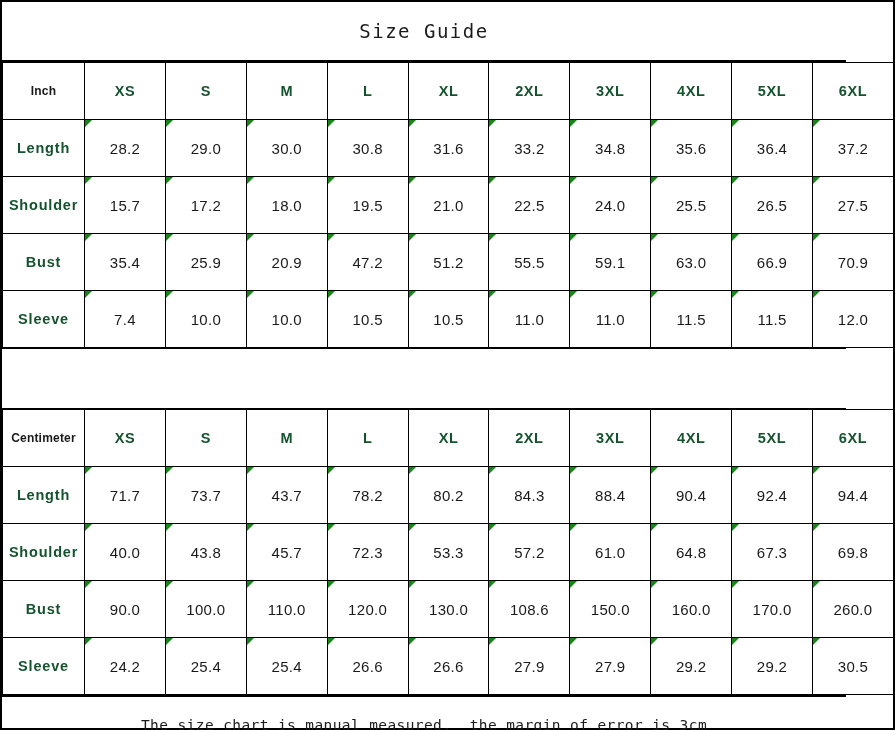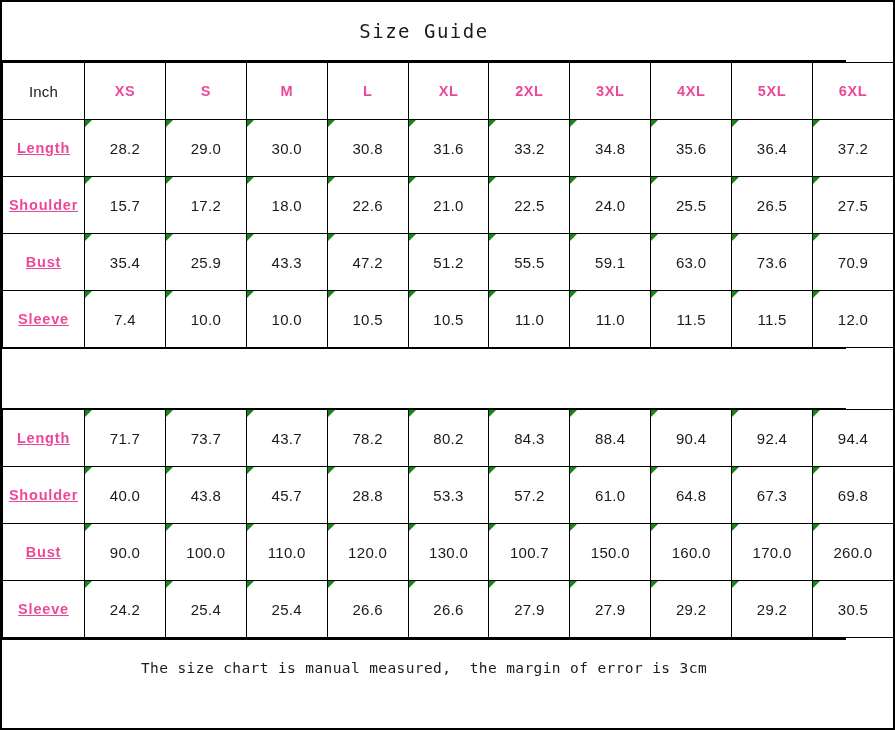--- a/index.html
+++ b/index.html
@@ -59,30 +59,29 @@
     overflow: hidden;
     white-space: nowrap;
   }
 
   
   td.head,
   td.rowlabel {
     font-weight: 700;
     font-size: 14.5px;
     letter-spacing: 0.6px;
-    color: #ec4899;
+    color: #14532d;
   }
   td.corner {
-    font-weight: 400;
-    font-size: 15px;
+    font-weight: 700;
+    font-size: 12px;
     letter-spacing: 0.2px;
   }
   td.rowlabel {
     letter-spacing: 0.8px;
-    text-decoration: underline;
   }
 
   
   td.value {
     font-weight: 400;
     font-size: 15px;
     letter-spacing: 0.3px;
   }
 
   
@@ -179,40 +178,40 @@
         <td class="cell value"><span class="corner-flag"></span><span>35.6</span></td>
         <td class="cell value"><span class="corner-flag"></span><span>36.4</span></td>
         <td class="cell value"><span class="corner-flag"></span><span>37.2</span></td>
       </tr>
 
       <tr>
         <td class="cell rowlabel">Shoulder</td>
         <td class="cell value"><span class="corner-flag"></span><span>15.7</span></td>
         <td class="cell value"><span class="corner-flag"></span><span>17.2</span></td>
         <td class="cell value"><span class="corner-flag"></span><span>18.0</span></td>
-        <td class="cell value"><span class="corner-flag"></span><span>22.6</span></td>
+        <td class="cell value"><span class="corner-flag"></span><span>19.5</span></td>
         <td class="cell value"><span class="corner-flag"></span><span>21.0</span></td>
         <td class="cell value"><span class="corner-flag"></span><span>22.5</span></td>
         <td class="cell value"><span class="corner-flag"></span><span>24.0</span></td>
         <td class="cell value"><span class="corner-flag"></span><span>25.5</span></td>
         <td class="cell value"><span class="corner-flag"></span><span>26.5</span></td>
         <td class="cell value"><span class="corner-flag"></span><span>27.5</span></td>
       </tr>
 
       <tr>
         <td class="cell rowlabel">Bust</td>
         <td class="cell value"><span class="corner-flag"></span><span>35.4</span></td>
         <td class="cell value"><span class="corner-flag"></span><span>25.9</span></td>
-        <td class="cell value"><span class="corner-flag"></span><span>43.3</span></td>
+        <td class="cell value"><span class="corner-flag"></span><span>20.9</span></td>
         <td class="cell value"><span class="corner-flag"></span><span>47.2</span></td>
         <td class="cell value"><span class="corner-flag"></span><span>51.2</span></td>
         <td class="cell value"><span class="corner-flag"></span><span>55.5</span></td>
         <td class="cell value"><span class="corner-flag"></span><span>59.1</span></td>
         <td class="cell value"><span class="corner-flag"></span><span>63.0</span></td>
-        <td class="cell value"><span class="corner-flag"></span><span>73.6</span></td>
+        <td class="cell value"><span class="corner-flag"></span><span>66.9</span></td>
         <td class="cell value"><span class="corner-flag"></span><span>70.9</span></td>
       </tr>
 
       <tr>
         <td class="cell rowlabel">Sleeve</td>
         <td class="cell value"><span class="corner-flag"></span><span>7.4</span></td>
         <td class="cell value"><span class="corner-flag"></span><span>10.0</span></td>
         <td class="cell value"><span class="corner-flag"></span><span>10.0</span></td>
         <td class="cell value"><span class="corner-flag"></span><span>10.5</span></td>
         <td class="cell value"><span class="corner-flag"></span><span>10.5</span></td>
@@ -241,57 +240,70 @@
         <col class="c-size">
       <col class="c-size">
         <col class="c-size">
         <col class="c-size">
         <col class="c-size">
       <col class="c-size">
         <col class="c-size">
         <col class="c-size">
     </colgroup>
     <tbody>
+      <tr>
+        <td class="cell corner">Centimeter</td>
+        <td class="cell head">XS</td>
+        <td class="cell head">S</td>
+        <td class="cell head">M</td>
+        <td class="cell head">L</td>
+        <td class="cell head">XL</td>
+        <td class="cell head">2XL</td>
+        <td class="cell head">3XL</td>
+        <td class="cell head">4XL</td>
+        <td class="cell head">5XL</td>
+        <td class="cell head">6XL</td>
+      </tr>
 
       <tr>
         <td class="cell rowlabel">Length</td>
         <td class="cell value"><span class="corner-flag"></span><span>71.7</span></td>
         <td class="cell value"><span class="corner-flag"></span><span>73.7</span></td>
         <td class="cell value"><span class="corner-flag"></span><span>43.7</span></td>
         <td class="cell value"><span class="corner-flag"></span><span>78.2</span></td>
         <td class="cell value"><span class="corner-flag"></span><span>80.2</span></td>
         <td class="cell value"><span class="corner-flag"></span><span>84.3</span></td>
         <td class="cell value"><span class="corner-flag"></span><span>88.4</span></td>
         <td class="cell value"><span class="corner-flag"></span><span>90.4</span></td>
         <td class="cell value"><span class="corner-flag"></span><span>92.4</span></td>
         <td class="cell value"><span class="corner-flag"></span><span>94.4</span></td>
       </tr>
 
       <tr>
         <td class="cell rowlabel">Shoulder</td>
         <td class="cell value"><span class="corner-flag"></span><span>40.0</span></td>
         <td class="cell value"><span class="corner-flag"></span><span>43.8</span></td>
         <td class="cell value"><span class="corner-flag"></span><span>45.7</span></td>
-        <td class="cell value"><span class="corner-flag"></span><span>28.8</span></td>
+        <td class="cell value"><span class="corner-flag"></span><span>72.3</span></td>
         <td class="cell value"><span class="corner-flag"></span><span>53.3</span></td>
         <td class="cell value"><span class="corner-flag"></span><span>57.2</span></td>
         <td class="cell value"><span class="corner-flag"></span><span>61.0</span></td>
         <td class="cell value"><span class="corner-flag"></span><span>64.8</span></td>
         <td class="cell value"><span class="corner-flag"></span><span>67.3</span></td>
         <td class="cell value"><span class="corner-flag"></span><span>69.8</span></td>
       </tr>
 
       <tr>
         <td class="cell rowlabel">Bust</td>
         <td class="cell value"><span class="corner-flag"></span><span>90.0</span></td>
         <td class="cell value"><span class="corner-flag"></span><span>100.0</span></td>
         <td class="cell value"><span class="corner-flag"></span><span>110.0</span></td>
         <td class="cell value"><span class="corner-flag"></span><span>120.0</span></td>
         <td class="cell value"><span class="corner-flag"></span><span>130.0</span></td>
-        <td class="cell value"><span class="corner-flag"></span><span>100.7</span></td>
+        <td class="cell value"><span class="corner-flag"></span><span>108.6</span></td>
         <td class="cell value"><span class="corner-flag"></span><span>150.0</span></td>
         <td class="cell value"><span class="corner-flag"></span><span>160.0</span></td>
         <td class="cell value"><span class="corner-flag"></span><span>170.0</span></td>
         <td class="cell value"><span class="corner-flag"></span><span>260.0</span></td>
       </tr>
 
       <tr>
         <td class="cell rowlabel">Sleeve</td>
         <td class="cell value"><span class="corner-flag"></span><span>24.2</span></td>
         <td class="cell value"><span class="corner-flag"></span><span>25.4</span></td>

